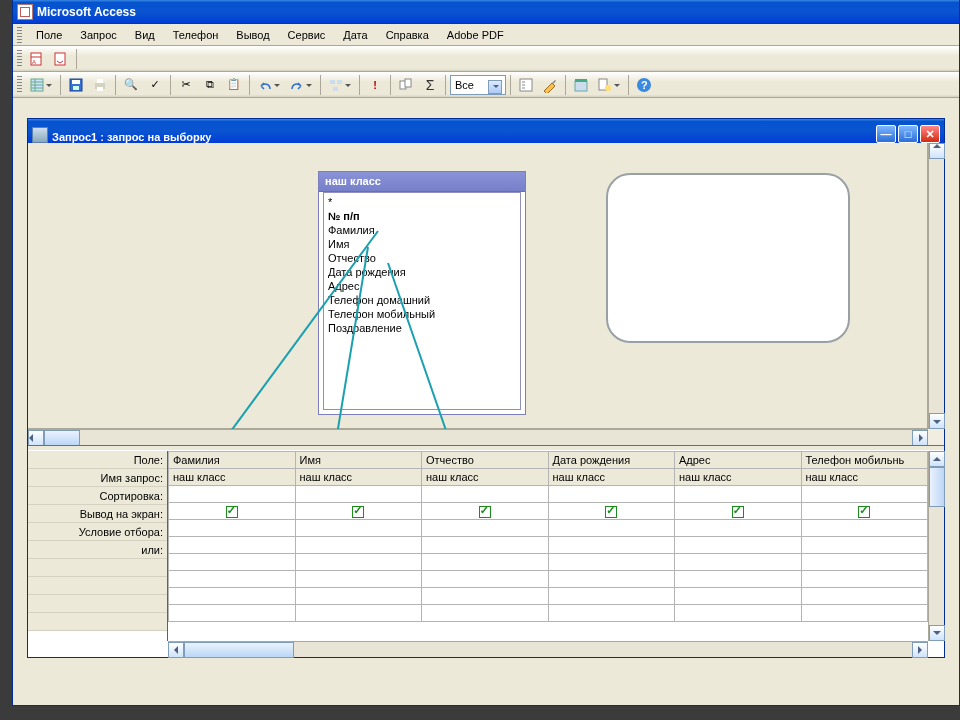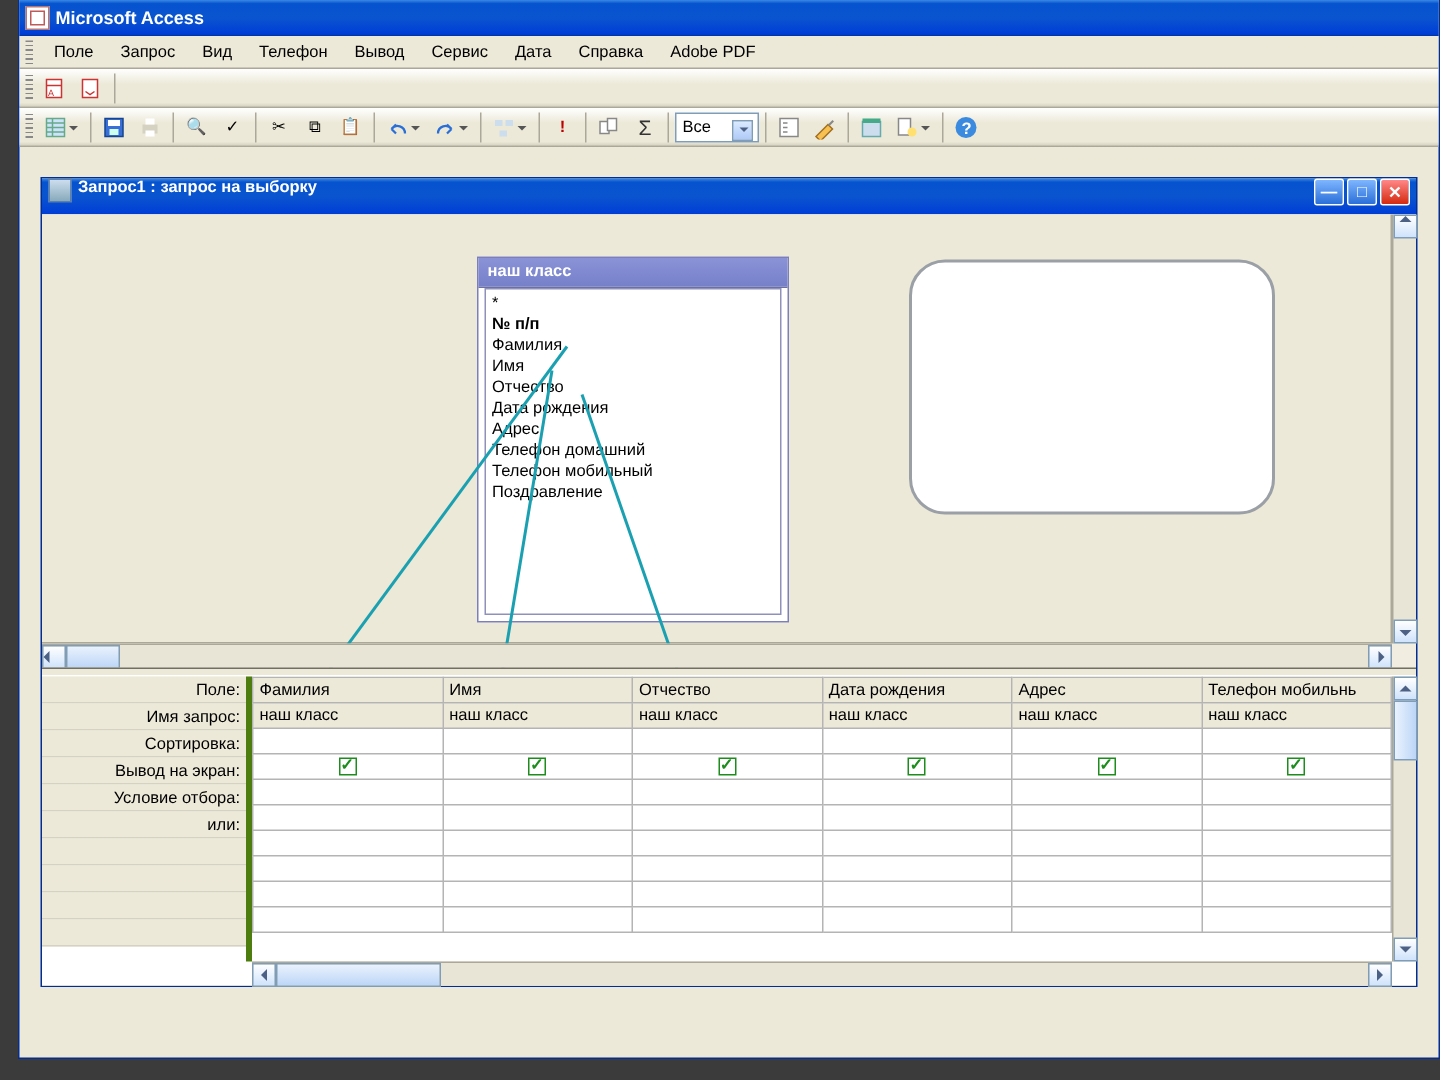--- a/index.html
+++ b/index.html
@@ -15,21 +15,21 @@
   .toolbar .grip{width:5px;height:18px;background:repeating-linear-gradient(to bottom,#888 0 1px,transparent 1px 3px);margin-right:2px;cursor:move}
   .tbtn{width:22px;height:22px;display:flex;align-items:center;justify-content:center;border:1px solid transparent;border-radius:2px}
   .tbtn.drop{width:30px;padding-right:8px;position:relative}
   .tbtn.drop::after{content:"";position:absolute;right:3px;top:9px;border:3px solid transparent;border-top-color:#555}
   .sep{width:1px;height:20px;background:#aca899;margin:0 2px}
   .combo{height:20px;border:1px solid #7f9db9;background:#fff;display:flex;align-items:center;padding:0 18px 0 4px;position:relative;min-width:56px}
   .combo::after{content:"";position:absolute;right:3px;top:4px;width:12px;height:12px;background:linear-gradient(#dbeaff,#aecaf7);border:1px solid #7f9db9}
   .combo::before{content:"";position:absolute;right:6px;top:9px;border:3px solid transparent;border-top-color:#4d6185;z-index:1}
   
   .subwin{position:absolute;left:14px;top:118px;right:14px;height:540px;border:1px solid #002d96}
-  .sub-titlebar{height:24px;background:linear-gradient(#3a88e4,#0653cf 10%,#0a54cf 50%,#003dd6);color:#fff;font-weight:bold;display:flex;align-items:flex-start;padding:0 4px}
+  .sub-titlebar{height:24px;background:linear-gradient(#3a88e4,#0653cf 10%,#0a54cf 50%,#003dd6);color:#fff;font-weight:bold;display:flex;align-items:flex-end;padding:0 4px}
   .sub-titlebar .icon-doc{width:16px;height:16px;background:linear-gradient(#cde,#8ab);margin-right:4px;border:1px solid #5a80b0}
   .winbtns{margin-left:auto;display:flex;gap:2px}
   .winbtn{width:20px;height:18px;border:1px solid #fff;border-radius:2px;background:linear-gradient(#7eb6ff,#2a6fd8);display:flex;align-items:center;justify-content:center;color:#fff;font-size:11px;font-weight:bold}
   .winbtn.close{background:linear-gradient(#f88,#d42a0e);color:#fff}
   .sub-body{position:absolute;top:24px;left:0;right:0;bottom:0;background:#ece9d8}
   
   .upper{position:absolute;left:0;right:0;top:0;height:302px;background:#f1ede1}
   .upper-inner{position:absolute;left:0;right:16px;top:0;bottom:16px;background:#ece9d8;border:1px solid #aca899;border-top:none;border-left:none}
   .upper .vscroll{position:absolute;right:0;top:0;width:16px;bottom:16px;background:#e8e5d7;border-left:1px solid #aca899}
   .upper .hscroll{position:absolute;left:0;right:16px;bottom:0;height:16px;background:#e8e5d7;border-top:1px solid #aca899}
@@ -51,21 +51,21 @@
   .tablebox .tbody div{padding:1px 0;color:#000;white-space:nowrap}
   .tablebox .tbody .pk{font-weight:bold}
   
   .callout{position:absolute;border:2px solid #9aa0a6;border-radius:24px;background:#fff}
   .c1{left:578px;top:30px;width:244px;height:170px}
   
   .splitbar{position:absolute;left:0;right:0;top:302px;height:6px;background:#ece9d8;border-top:1px solid #716f64;border-bottom:1px solid #fff;cursor:row-resize}
   
   .lower{position:absolute;left:0;right:0;top:308px;bottom:0;background:#fff}
   .qbe{position:absolute;left:0;right:16px;top:0;bottom:16px;display:flex}
-  .labels{width:140px;border-right:4px solid #4d7c0f}
+  .labels{width:140px;border-right:1px solid #4d7c0f}
   .labels div{height:18px;line-height:18px;text-align:right;padding-right:4px;border-bottom:1px solid #d5d2c4;background:#ece9d8;color:#000}
   .grid{flex:1;background:#fff;overflow:hidden}
   .grid table{border-collapse:collapse;width:100%}
   .grid td{border:1px solid #b4b4b4;height:17px;padding:0 4px;min-width:122px;white-space:nowrap}
   .grid tr.hdr td{background:#ece9d8}
   .chk{display:inline-block;width:12px;height:12px;border:1px solid #1c8c1c;background:#fff;position:relative;vertical-align:middle}
   .chk::after{content:"✓";position:absolute;left:0;top:-3px;font-size:11px;color:#1c8c1c;font-weight:bold}
   .lower .vscroll{position:absolute;right:0;top:0;width:16px;bottom:16px;background:#e8e5d7;border-left:1px solid #aca899}
   .lower .hscroll{position:absolute;left:140px;right:16px;bottom:0;height:16px;background:#e8e5d7;border-top:1px solid #aca899}
   .thumb-v{position:absolute;top:16px;height:40px;left:0;width:16px;background:linear-gradient(90deg,#eaf2fd,#bcd6f7);border:1px solid #7f9db9}

